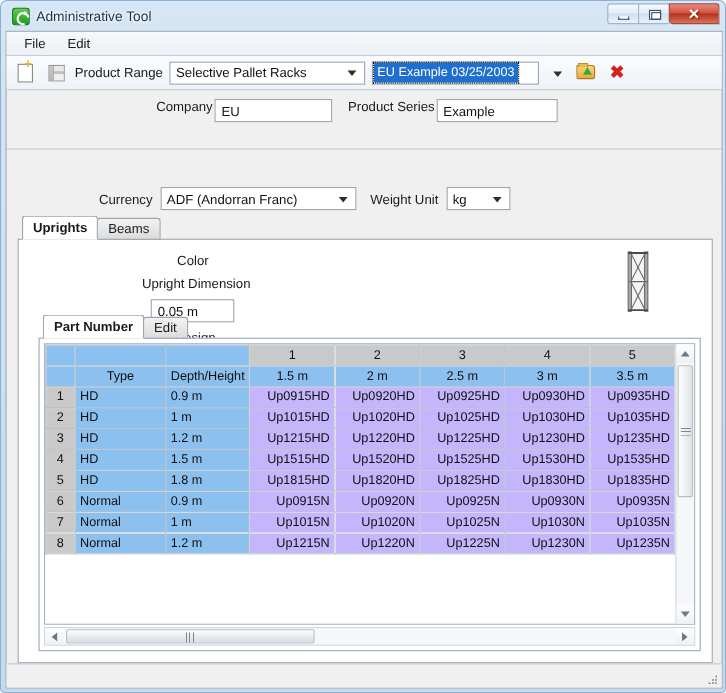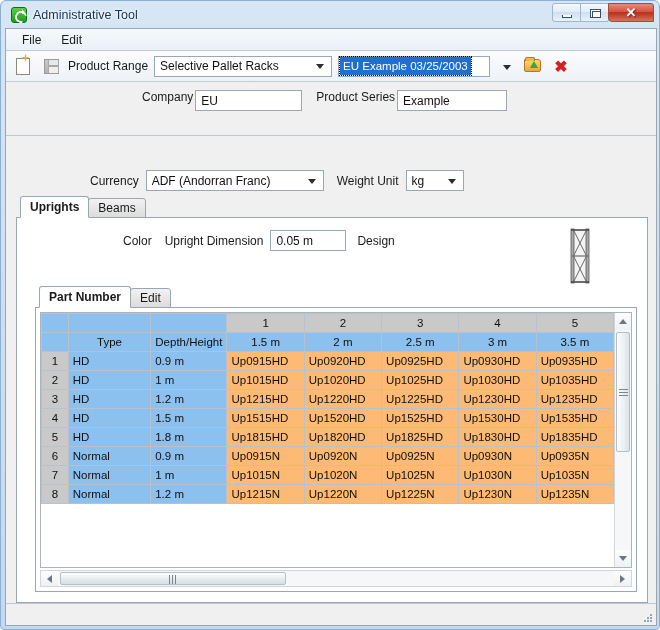--- a/index.html
+++ b/index.html
@@ -314,21 +314,21 @@
     padding: 0 4px;
     white-space: nowrap;
     overflow: hidden;
     color: #101010;
   }
   .c-corner   { background: #8cc0ee; width: 26px; }
   .c-hdr-blue { background: #8cc0ee; text-align: center; }
   .c-hdr-gray { background: #c9c9c9; text-align: center; }
   .c-rownum   { background: #c9c9c9; text-align: center; width: 26px; }
   .c-fixed    { background: #8cc0ee; }
-  .c-data     { background: #fdba74; }
+  .c-data     { background: #c4b5fd; text-align: right; }
 
   
   .vscroll {
     width: 17px; background: #f6f7f9;
     border-left: 1px solid #cfd6dd;
     display: flex; flex-direction: column;
     flex: none;
   }
   .sb-btn {
     height: 17px;
@@ -488,21 +488,21 @@
       </div>
     </div>
 
     <div class="tabctl">
       <div class="tabstrip">
         <div class="tab active">Uprights</div>
         <div class="tab">Beams</div>
       </div>
       <div class="tabbody">
 
-        <div style="position:absolute; left:106px; top:12px; display:flex; align-items:center; gap:7px;">
+        <div style="position:absolute; left:106px; top:12px; display:flex; align-items:center; gap:7px;flex-direction:column;">
           <div class="lbl">Color</div>
           <div class="lbl" style="margin-left:6px;">Upright Dimension</div>
           <div class="textbox" style="width:76px;">0.05 m</div>
           <div class="lbl" style="margin-left:4px;">Design</div>
         </div>
 
         <div style="position:absolute; left:552px; top:10px;">
           <svg class="design-img" viewBox="0 0 22 56" xmlns="http://www.w3.org/2000/svg">
             <rect x="2" y="1" width="18" height="54" fill="#f4f4f4" stroke="none"></rect>
             <rect x="2" y="1" width="3" height="54" fill="#a8a8a8" stroke="#5a5a5a" stroke-width="0.8"></rect>

